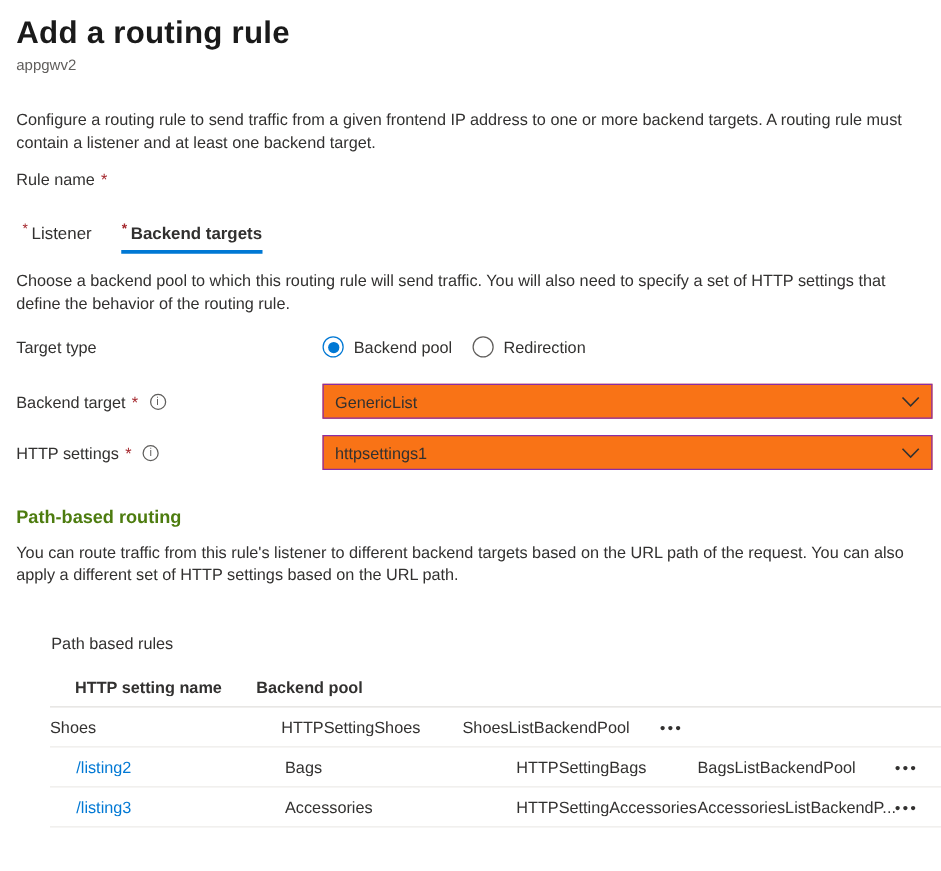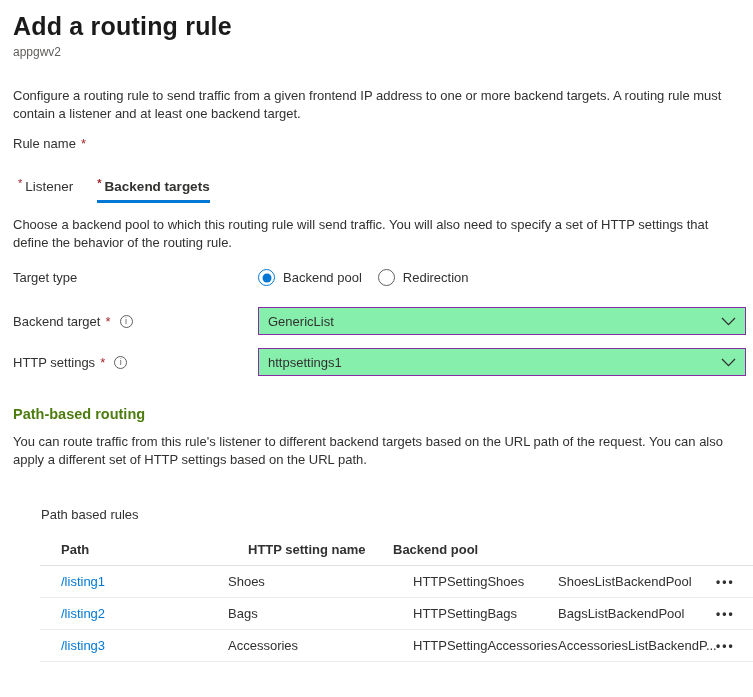--- a/index.html
+++ b/index.html
@@ -51,21 +51,21 @@
   .radio-dot.off { border: 1px solid #605e5c; }
 
   .row-backend { margin-top: 21px; }
   .row-http { margin-top: 13px; }
   .info-icon {
     display: inline-flex; align-items: center; justify-content: center;
     width: 13px; height: 13px; border: 1px solid #5f5e5c; border-radius: 50%;
     font-size: 9px; color: #5f5e5c; margin-left: 9px; cursor: default; flex: none;
   }
   .dropdown {
-    height: 28px; border: 1px solid #8a2da5; background: #86efac;
+    height: 28px; border: 1px solid #8a2da5; background: #f97316;
     display: flex; align-items: center; justify-content: space-between;
     padding: 0 9px; font-size: 13px; color: #323130; cursor: pointer;
   }
   .chev { flex: none; margin-left: 8px; }
 
   .section-heading { margin-top: 30px; font-size: 14.5px; font-weight: 700; color: #4d7c0f; }
   .pbr-desc { margin-top: 11px; }
 
   .table-label { margin: 38px 0 0 28px; font-size: 13px; color: #323130; }
 
@@ -160,28 +160,26 @@
     </div>
   </div>
 
   <h3 class="section-heading">Path-based routing</h3>
   <p class="para pbr-desc">You can route traffic from this rule's listener to different backend targets based on the URL path of the request. You can also apply a different set of HTTP settings based on the URL path.</p>
 
   <div class="table-label">Path based rules</div>
 
   <div class="rules-table">
     <div class="t-row t-head">
-      <div class="c-path">Path</div>
       <div class="c-http">HTTP setting name</div>
       <div class="c-pool">Backend pool</div>
       <div class="c-menu"></div>
     </div>
 
     <div class="t-row">
-      <div class="c-path"><a class="path-link">/listing1</a></div>
       <div class="c-target">Shoes</div>
       <div class="c-http">HTTPSettingShoes</div>
       <div class="c-pool">ShoesListBackendPool</div>
       <div class="c-menu"><button class="menu-btn">•••</button></div>
     </div>
 
     <div class="t-row">
       <div class="c-path"><a class="path-link">/listing2</a></div>
       <div class="c-target">Bags</div>
       <div class="c-http">HTTPSettingBags</div>

